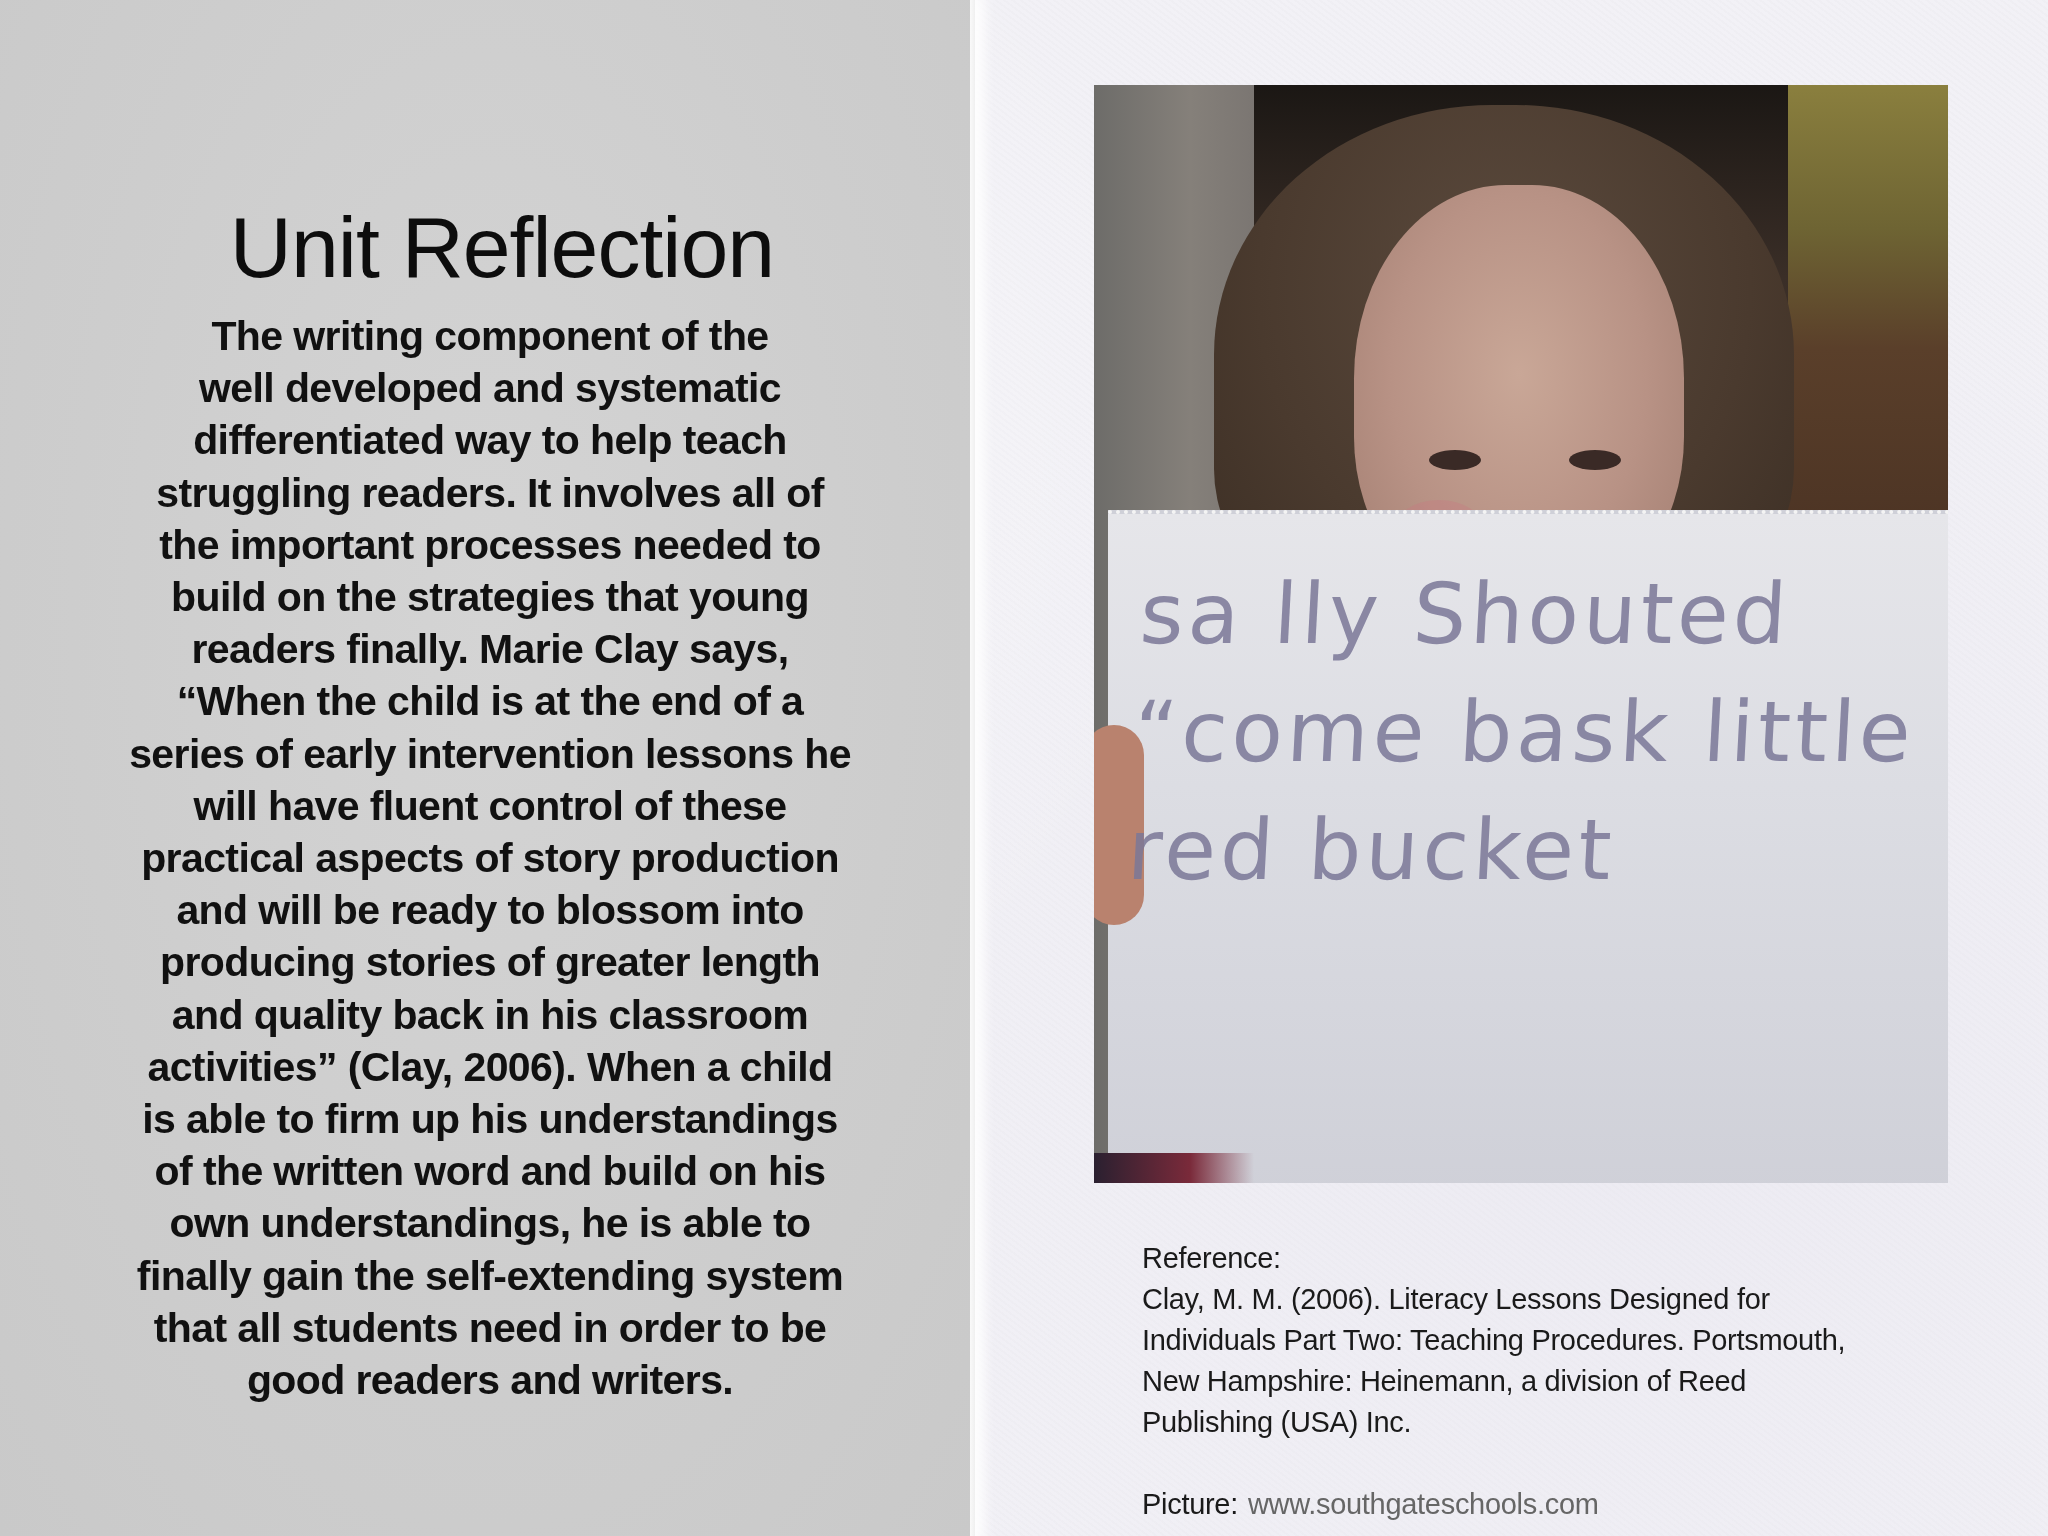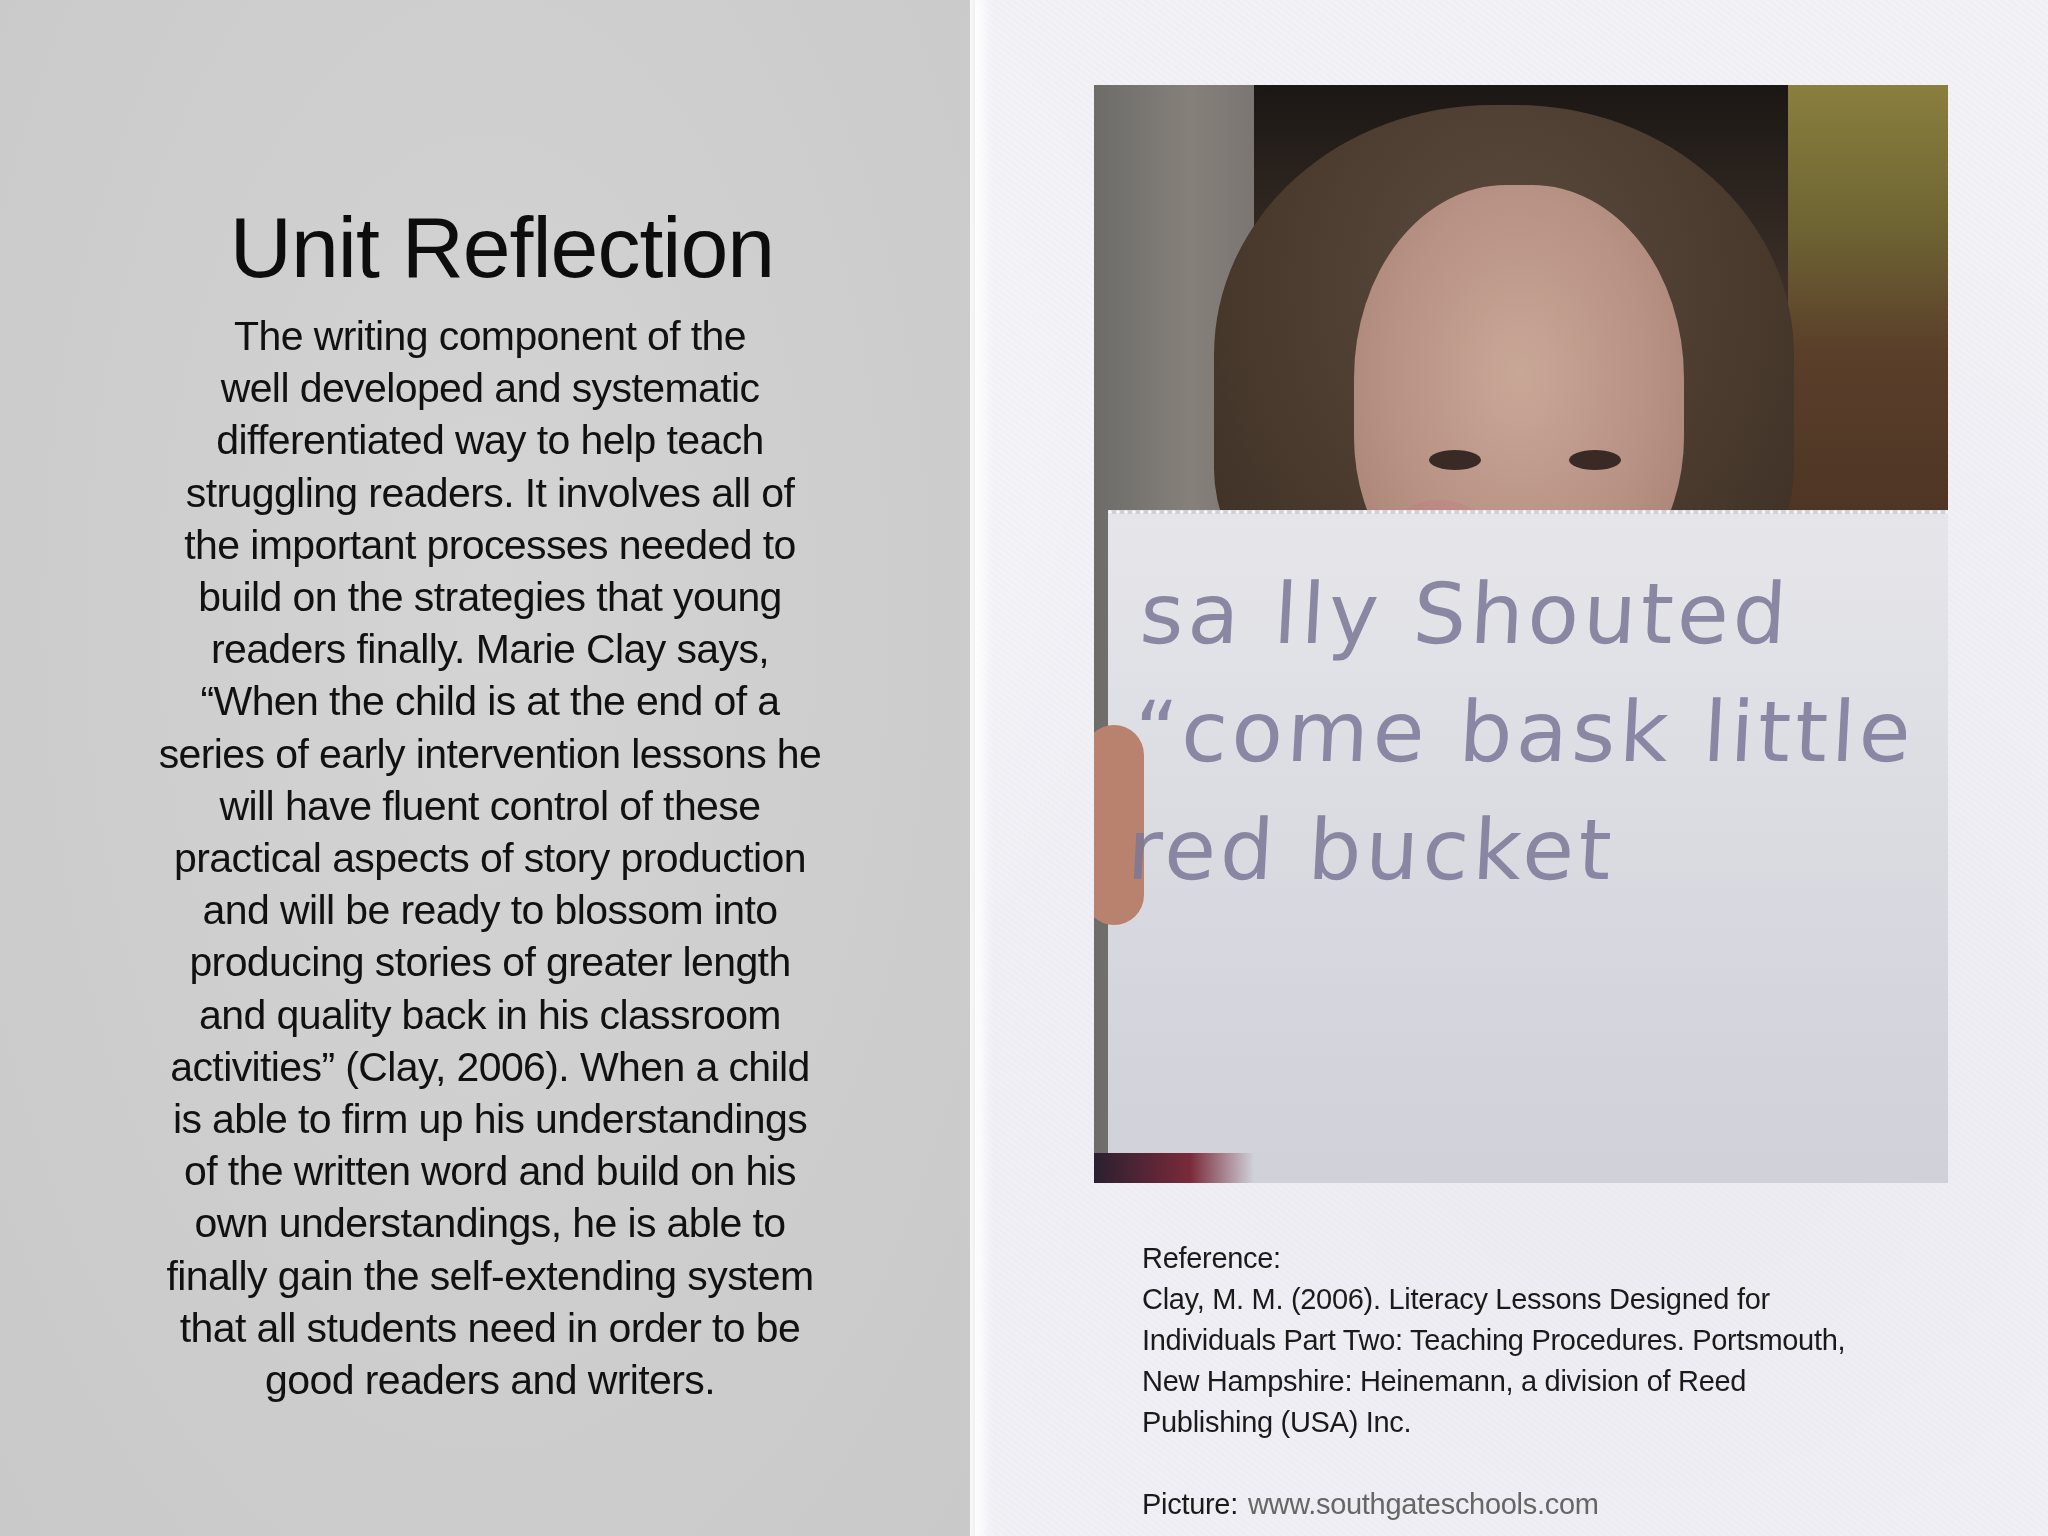--- a/index.html
+++ b/index.html
@@ -56,20 +56,21 @@
       position: absolute;
       left: 90px; top: 310px;
       width: 800px;
       text-align: center;
       font-family: "Liberation Sans", sans-serif;
       font-size: 41px;
       line-height: 52.2px;
       color: #111;
       letter-spacing: -0.6px;
       margin: 0;
+      font-weight: bold;
     }
     .body-text .line {
       display: block;
       white-space: nowrap;
     }
     .photo {
       position: absolute;
       left: 1094px; top: 85px;
       width: 854px; height: 1098px;
       overflow: hidden;

